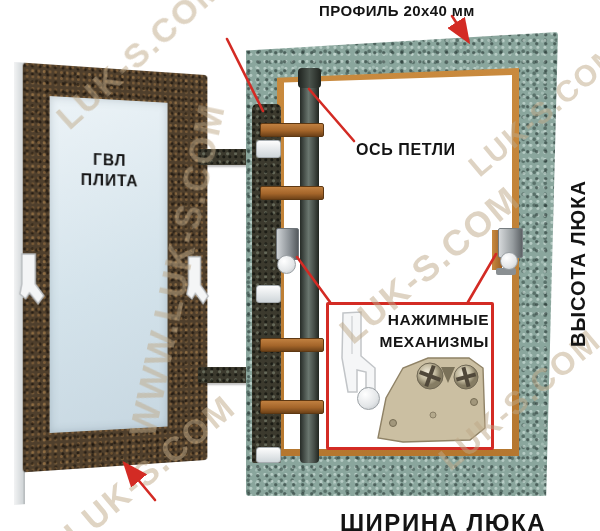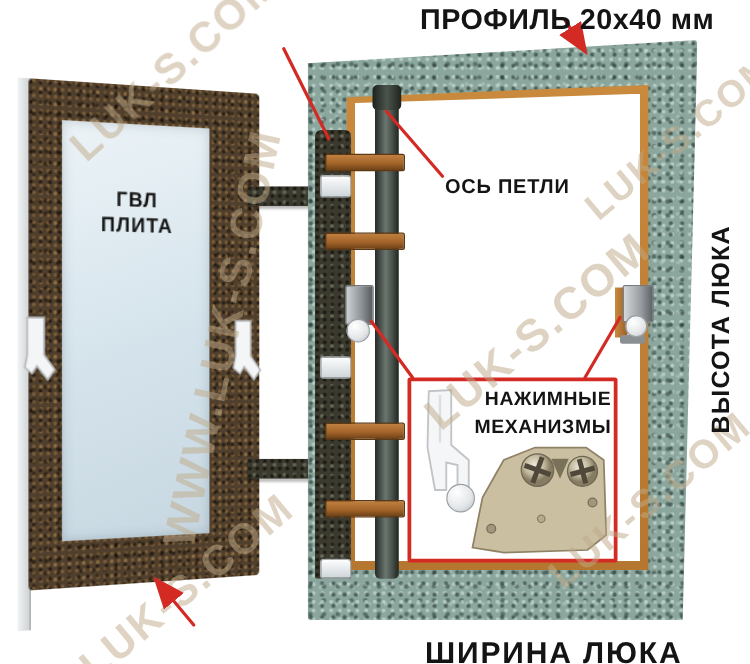--- a/index.html
+++ b/index.html
@@ -119,21 +119,21 @@
   .wm4{left:150px;top:470px;font-size:34px;transform:translate(-50%,-50%) rotate(-40deg);}
   .wm5{left:520px;top:400px;font-size:32px;transform:translate(-50%,-50%) rotate(-40deg);}
   .wm6{left:545px;top:110px;font-size:30px;transform:translate(-50%,-50%) rotate(-40deg);}
 
   
   .ann-svg{position:absolute;inset:0;z-index:8;pointer-events:none;}
   .ann-line{stroke:var(--annotation-red,#d32b24);stroke-width:2.6;fill:none;stroke-linecap:round;}
   .arrow-head{fill:var(--annotation-red,#d32b24);}
   .lbl{position:absolute;font-weight:bold;color:var(--label-black,#141414);z-index:10;white-space:nowrap;}
   .lbl-hinge{left:24px;top:17px;font-size:17.5px;letter-spacing:.4px;}
-  .lbl-profile{left:336px;top:2px;font-size:23px;letter-spacing:.4px;}
+  .lbl-profile{left:319px;top:2px;font-size:15px;letter-spacing:.4px;}
   .lbl-axis{left:356px;top:141px;font-size:16px;letter-spacing:.6px;}
   .lbl-height{left:483px;top:252px;width:190px;text-align:center;font-size:20px;letter-spacing:1px;
         transform:rotate(-90deg);}
   .lbl-door{left:28px;top:504px;font-size:20px;letter-spacing:2px;}
   .lbl-width{left:340px;top:509px;font-size:24px;letter-spacing:1.5px;}
 </style>
 </head>
 <body>
 
 <div class="stage">

